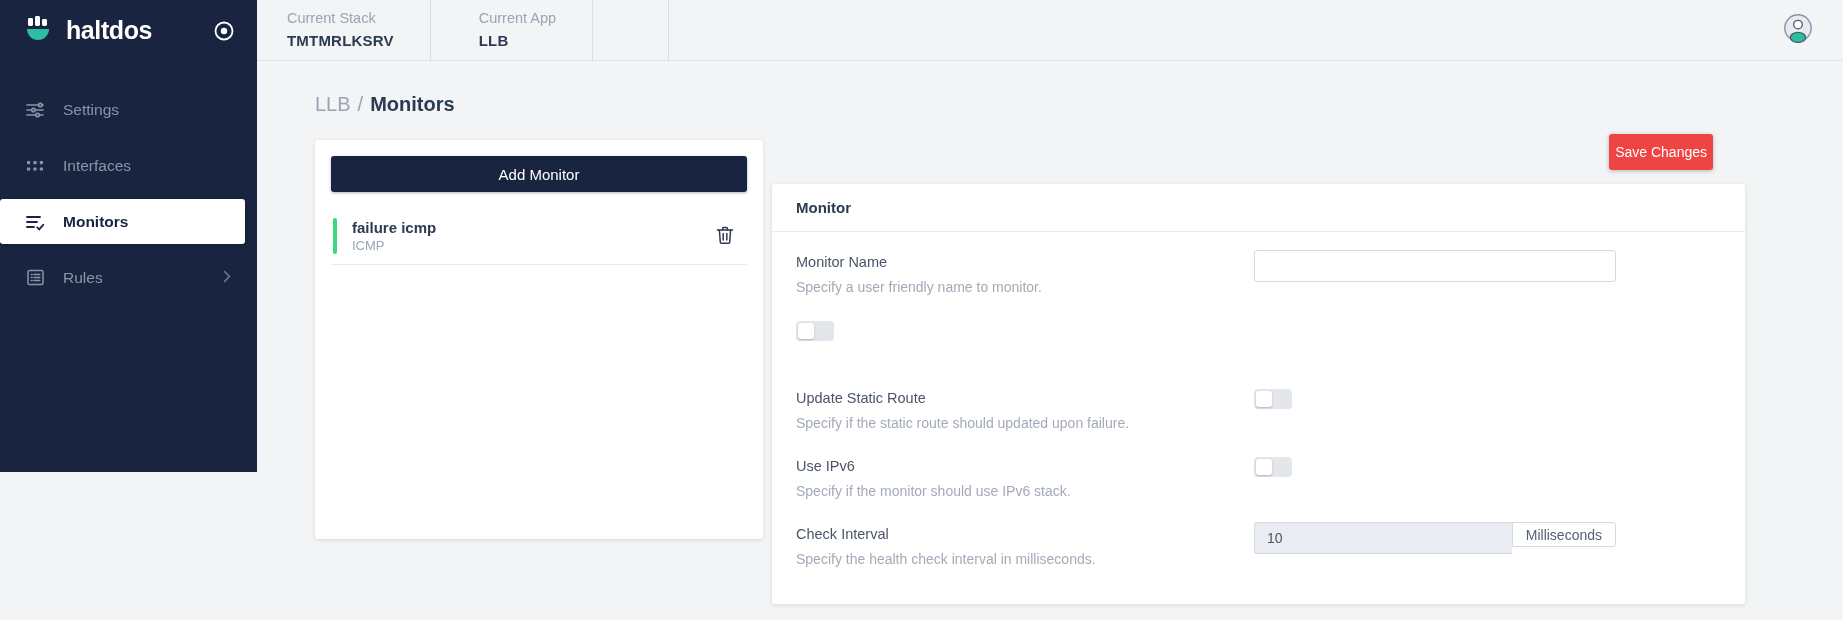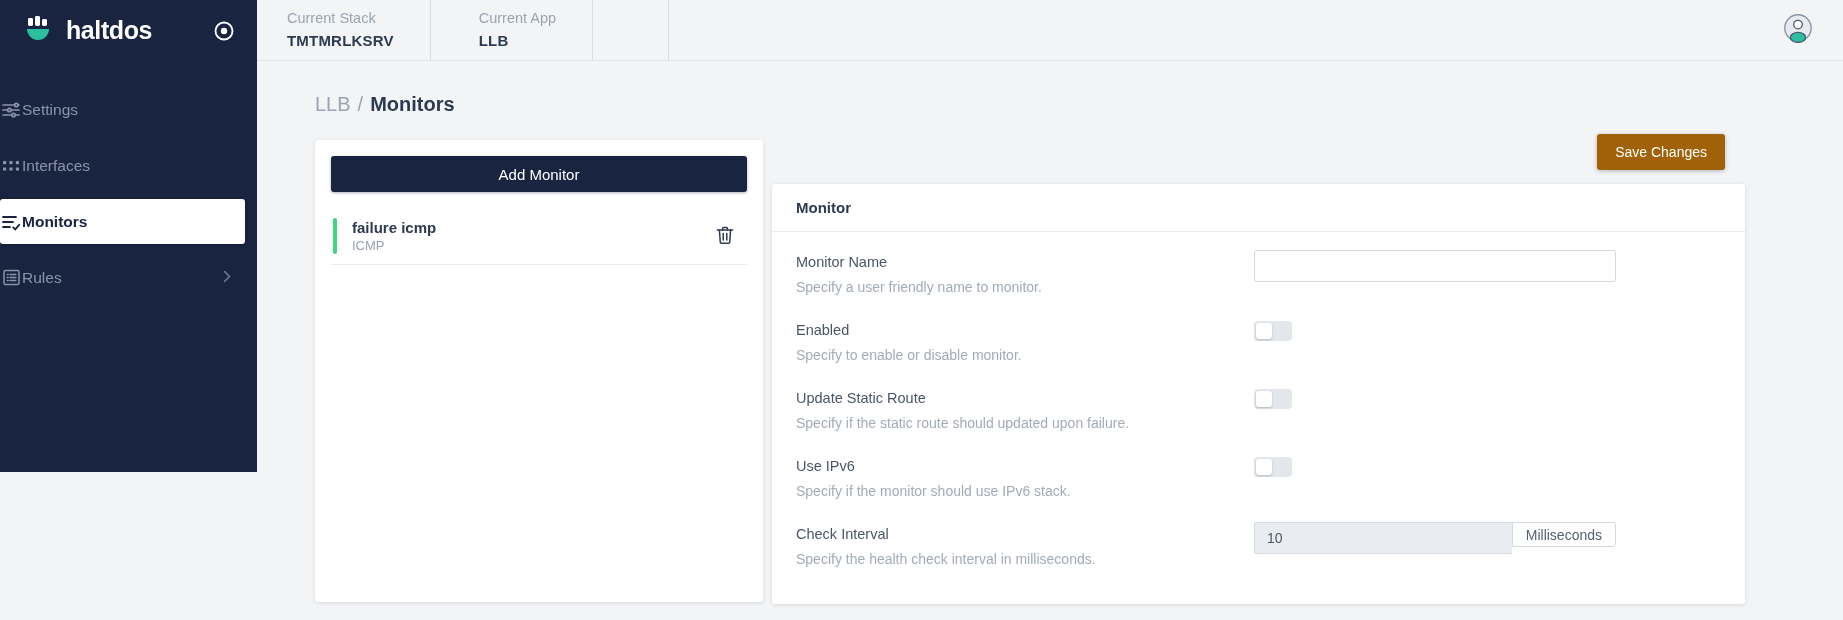--- a/index.html
+++ b/index.html
@@ -24,21 +24,21 @@
   .brand-logo { width: 34px; height: 34px; position: relative; flex: none; }
   .brand-name {
     color: #ffffff; font-size: 25px; font-weight: bold;
     letter-spacing: -0.4px; line-height: 1;
   }
   .brand-target { margin-left: auto; width: 26px; height: 26px; }
 
   .nav { margin-top: 26px; display: flex; flex-direction: column; }
   .nav-item {
     height: 45px; display: flex; align-items: center;
-    color: #8b94a6;
+    padding-left: 24px; gap: 17px; color: #8b94a6;
     font-size: 15.5px; position: relative; cursor: pointer;
     margin-bottom: 0;
   }
   .nav-item + .nav-item { margin-top: 0; }
   .nav-item .nav-icon { width: 22px; height: 22px; display: flex; align-items: center; justify-content: center; flex: none; }
   .nav-item.active {
     background: #ffffff; color: #192440; font-weight: bold;
     width: 245px; border-radius: 3px;
     box-shadow: 0 1px 4px rgba(0,0,0,0.22);
   }
@@ -72,21 +72,21 @@
   .crumb-parent { color: #9aa4b2; font-weight: 400; cursor: pointer; }
   .crumb-sep { color: #9aa4b2; }
   .crumb-current { color: #2c3a52; font-weight: bold; }
 
   .panels { display: flex; margin-top: 24px; padding-left: 22px; gap: 4px; position: relative; }
 
   
   .list-panel {
     width: 448px; min-width: 448px; background: #ffffff;
     border-radius: 3px; box-shadow: 0 1px 4px rgba(40,50,70,0.13);
-    height: 462px;
+    height: 399px;
   }
   .add-btn {
     margin: 16px 16px 0 16px; height: 36px; width: calc(100% - 32px);
     background: #192440; color: #ffffff; border: none; border-radius: 3px;
     font-size: 15px; font-family: "Liberation Sans", sans-serif; cursor: pointer;
     box-shadow: 0 1px 3px rgba(25,36,64,0.35);
   }
   .list-rows { margin-top: 15px; }
   .monitor-row {
     height: 58px; display: flex; align-items: center;
@@ -96,23 +96,23 @@
   .row-bar { width: 4px; height: 36px; background: #3ed67f; border-radius: 2px; flex: none; }
   .row-texts { margin-left: 15px; display: flex; flex-direction: column; gap: 2px; }
   .row-title { font-size: 15px; font-weight: bold; color: #2c3a52; }
   .row-sub { font-size: 13px; color: #9aa4b2; }
   .row-del { margin-left: auto; margin-right: 12px; cursor: pointer; display: flex; }
 
   
   .form-wrap { flex: 1; position: relative; margin-left: 5px; }
   .save-row { display: flex; justify-content: flex-end; height: 32px; position: relative; }
   .save-btn {
-    position: absolute; right: 88px; top: -6px;
-    background: #a16207; color: #ffffff; border: none; border-radius: 3px;
-    font-size: 14px; padding: 10px 18px; cursor: pointer;
+    position: absolute; right: 100px; top: -6px;
+    background: #ef4444; color: #ffffff; border: none; border-radius: 3px;
+    font-size: 14px; padding: 10px 6px; cursor: pointer;
     font-family: "Liberation Sans", sans-serif;
     box-shadow: 0 1px 4px rgba(25,36,64,0.3);
   }
   .form-panel {
     margin-top: 12px; background: #ffffff; border-radius: 3px;
     box-shadow: 0 1px 4px rgba(40,50,70,0.13);
     width: calc(100% - 68px); height: 420px; overflow: hidden;
   }
   .form-header {
     height: 48px; display: flex; align-items: center; padding-left: 24px;
@@ -303,24 +303,20 @@
                 <div class="field-left">
                   <div class="field-label">Monitor Name</div>
                   <div class="field-desc">Specify a user friendly name to monitor.</div>
                 </div>
                 <div class="field-right">
                   <input class="text-input" type="text" placeholder="" style="">
                 </div>
               </div>
 
               <div class="field-row">
-                <div class="field-left">
-                  <div class="field-label">Enabled</div>
-                  <div class="field-desc">Specify to enable or disable monitor.</div>
-                </div>
                 <div class="field-right">
                   <div class="toggle">
                     <span class="toggle-knob"></span>
                   </div>
                 </div>
               </div>
 
               <div class="field-row">
                 <div class="field-left">
                   <div class="field-label">Update Static Route</div>

